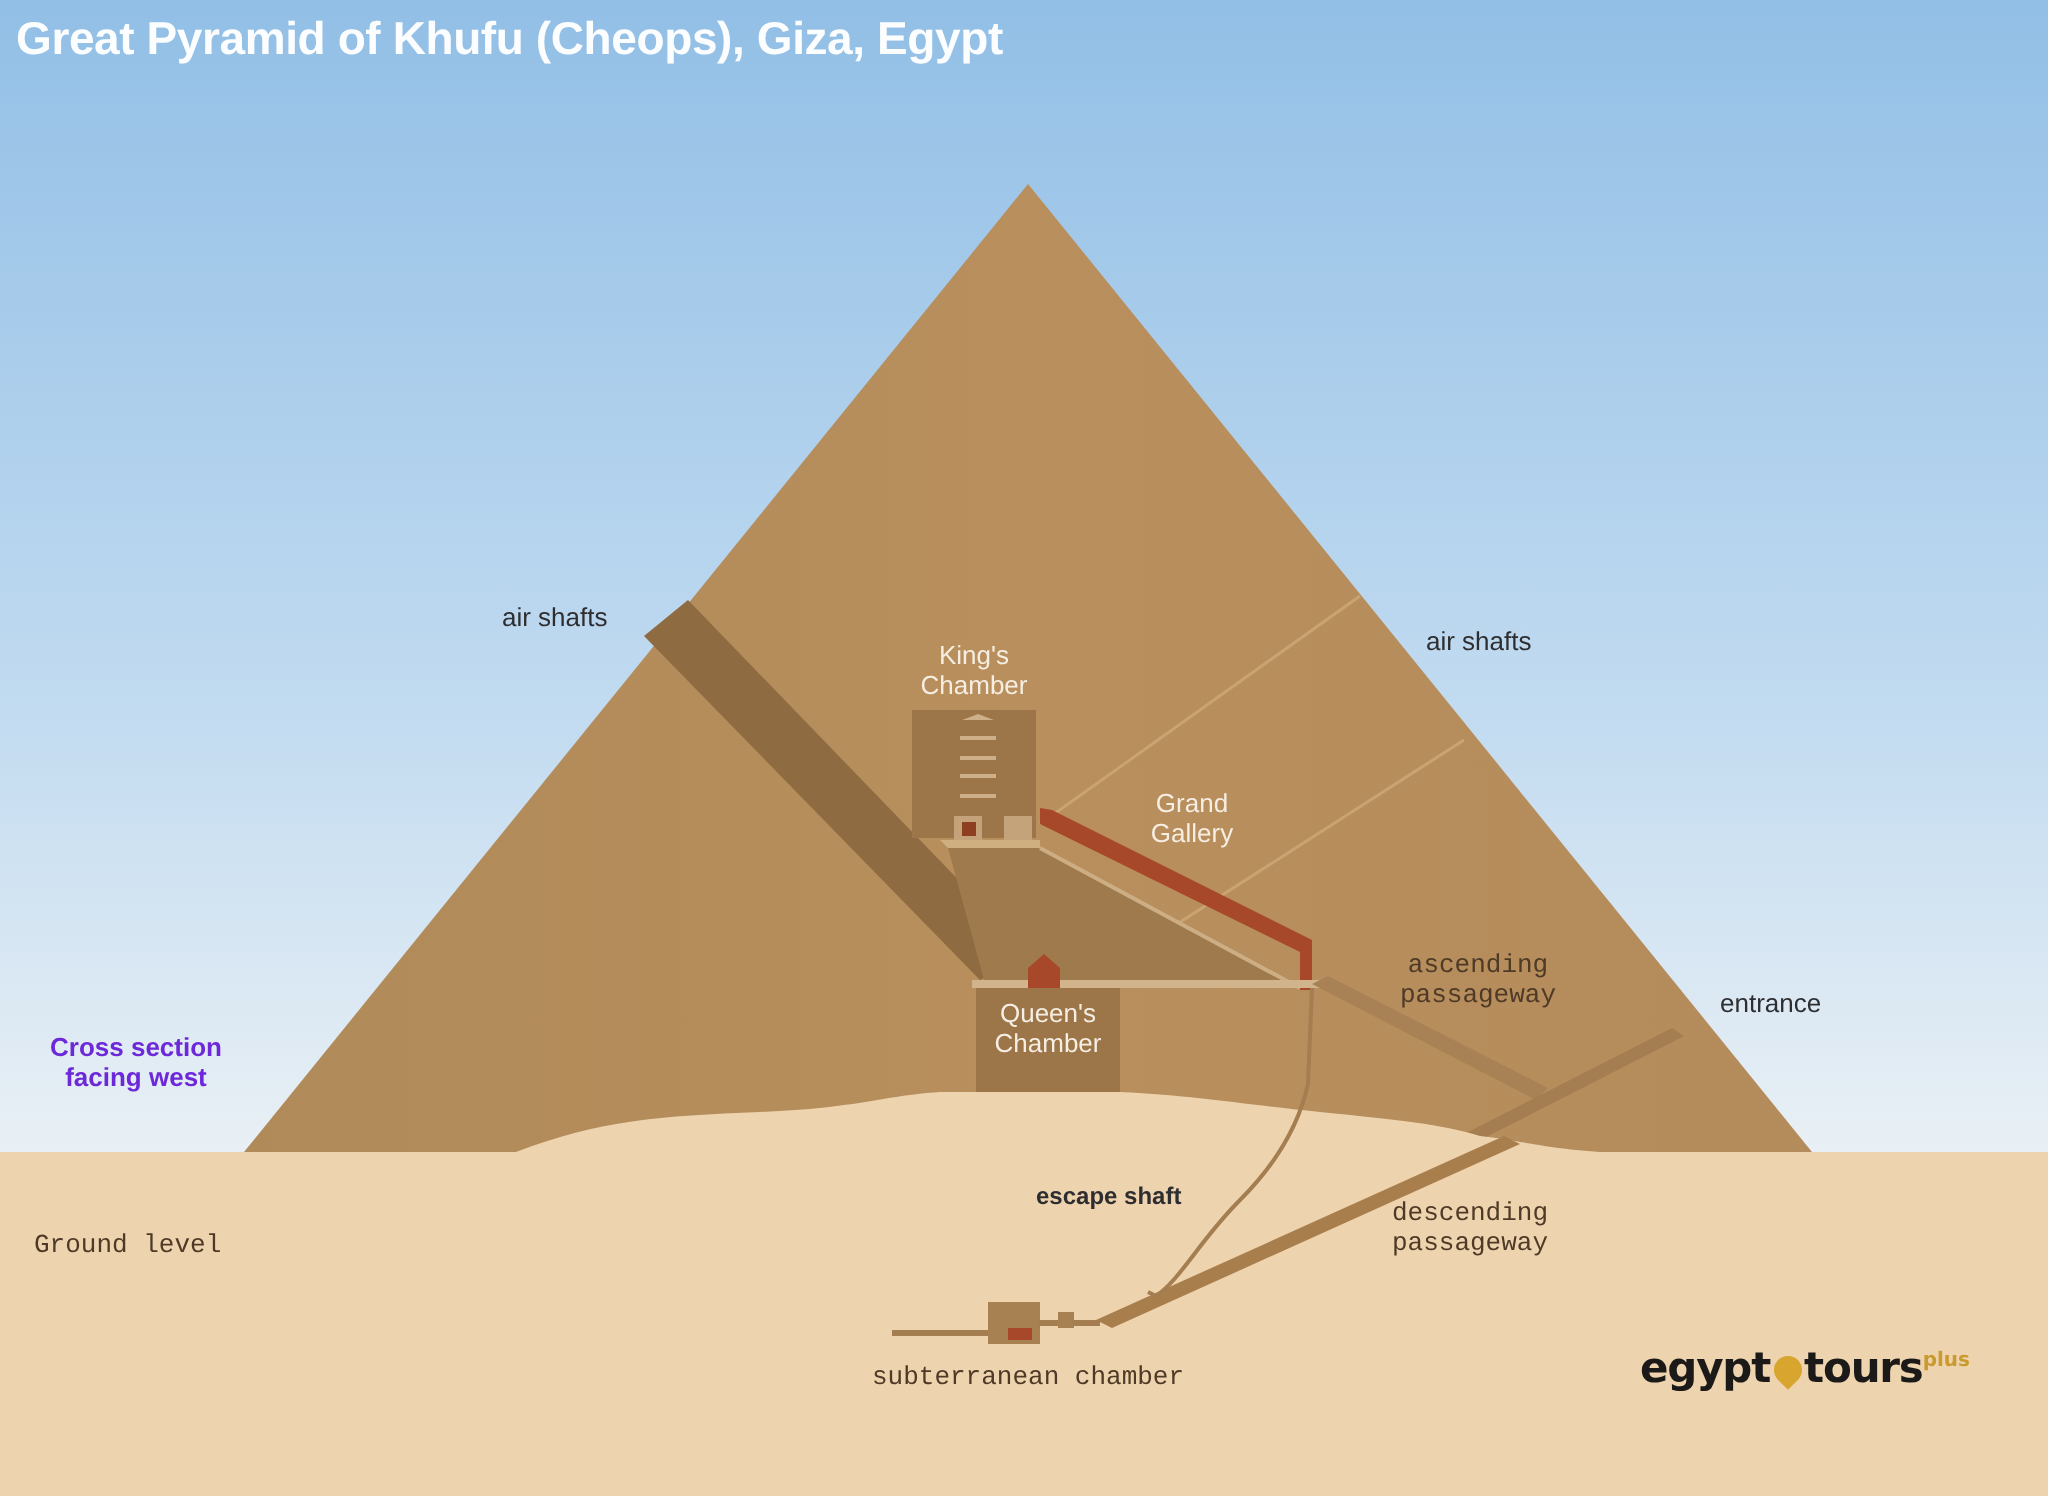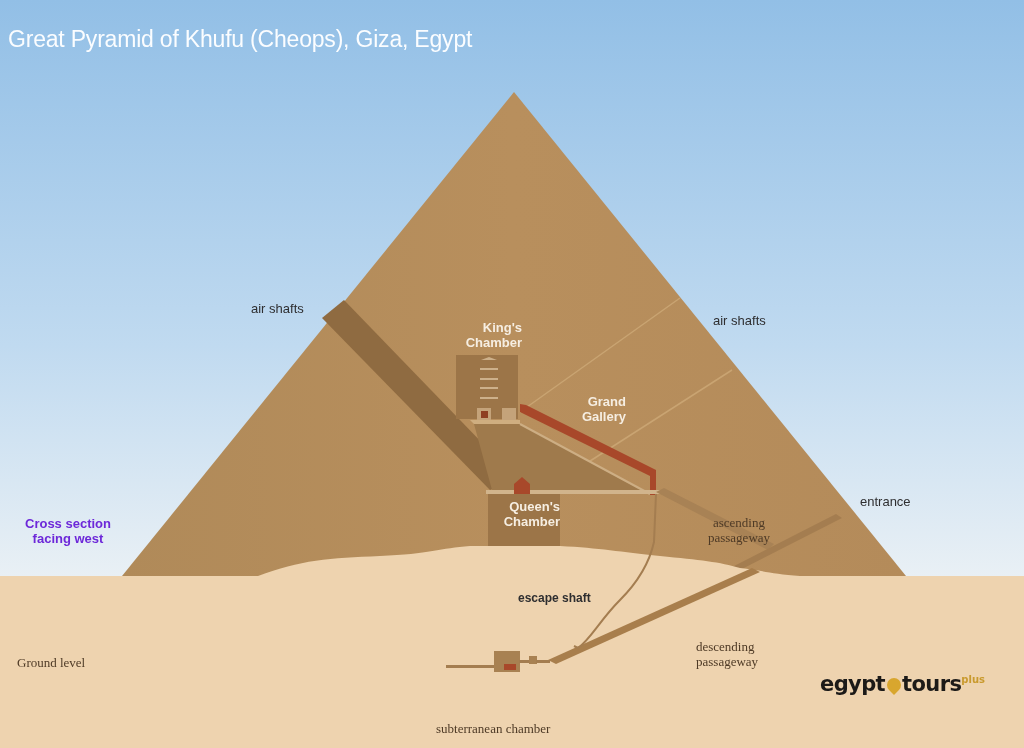--- a/index.html
+++ b/index.html
@@ -1,23 +1,23 @@
 <!DOCTYPE html>
 <html><head>
 <meta charset="utf-8">
 <style>
   html, body { margin: 0; padding: 0; }
   body { width: 1024px; height: 748px; overflow: hidden; position: relative; font-family: "Liberation Sans", sans-serif; }
   #stage { position: absolute; left: 0; top: 0; width: 1024px; height: 748px; }
   .lbl { position: absolute; line-height: 1.15; white-space: nowrap; }
-  .title { left: 8px; top: 6px; font-size: 23px; font-weight: normal; color: #fbfdff; letter-spacing: -0.2px; margin-top: 20px; }
+  .title { left: 8px; top: 6px; font-size: 23px; font-weight: bold; color: #fbfdff; letter-spacing: -0.2px; }
   .dark { color: #2e2e30; font-size: 13px; }
   .darkbold { color: #6d28d9; font-size: 13px; font-weight: bold; text-align: center; }
-  .white { color: #f6eee2; font-size: 13px; text-align: right; font-weight: bold; }
-  .sand { color: #4e3a26; font-size: 13px; font-family: Liberation Serif, serif; text-align: center; margin-top: 40px; }
+  .white { color: #f6eee2; font-size: 13px; text-align: center; }
+  .sand { color: #4e3a26; font-size: 13px; font-family: Liberation Mono, monospace; text-align: center; }
   .logo { position: absolute; left: 820px; top: 672px; font-family: "DejaVu Sans", sans-serif; font-weight: bold; font-size: 21px; color: #1c1a18; letter-spacing: -0.6px; }
   .logo .plus { font-size: 10px; color: #c99a2e; vertical-align: super; letter-spacing: 0; text-align: center; }
   .pin { display: inline-block; width: 14px; height: 14px; background: #d8a62e; border-radius: 50% 50% 50% 0; transform: rotate(-45deg); margin: 0 1px 0 2px; position: relative; top: 1px; }
 </style>
 </head>
 <body>
 
 <svg id="stage" width="1024" height="748" viewBox="0 0 1024 748" xmlns="http://www.w3.org/2000/svg">
   <defs>
     <linearGradient id="sky" x1="0" y1="0" x2="0" y2="1">

